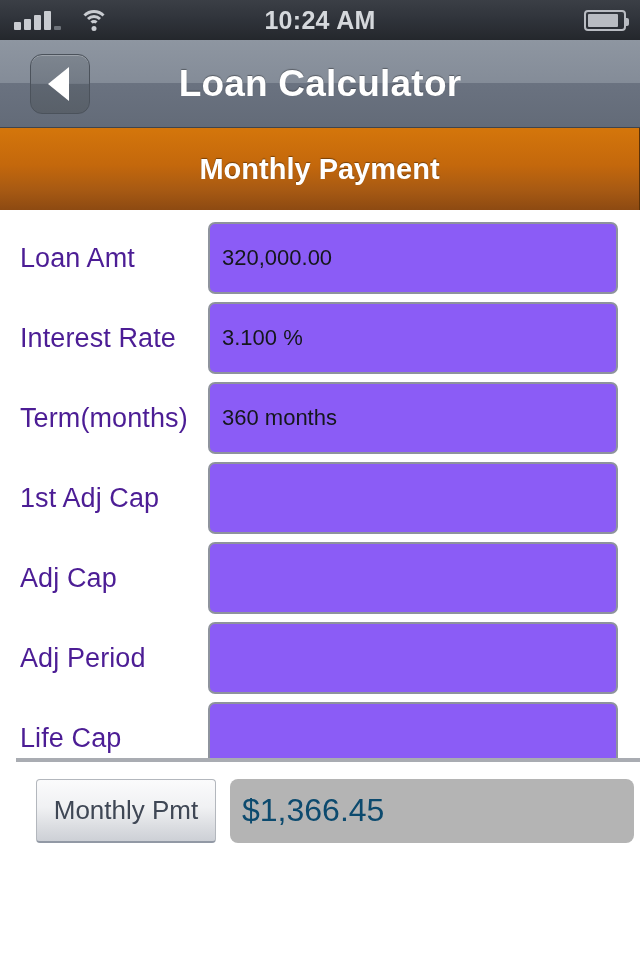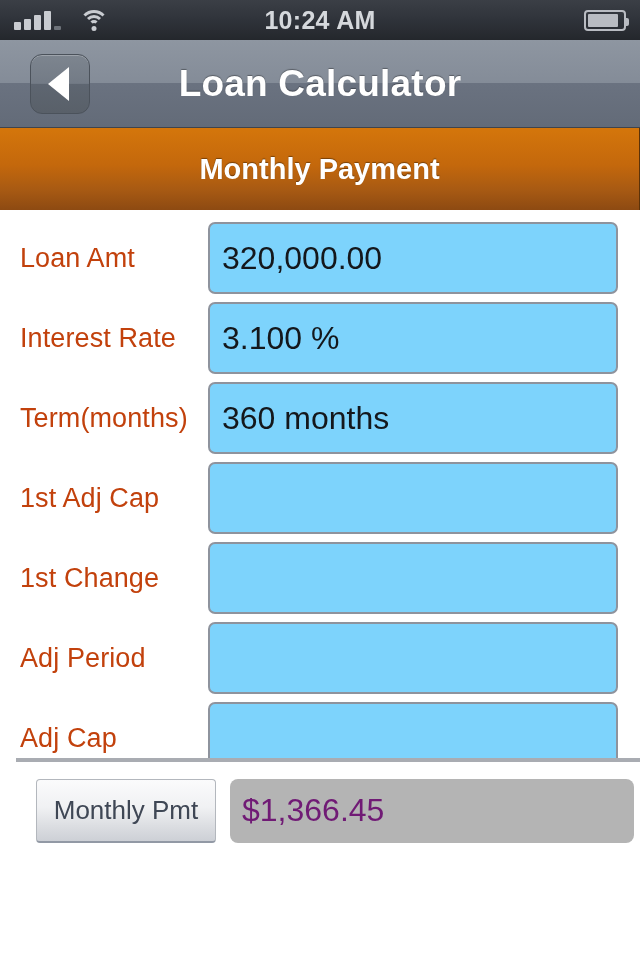--- a/index.html
+++ b/index.html
@@ -99,49 +99,49 @@
   
   .form{
     position:relative; width:100%; height:649px;
     background:#ffffff; padding-top:8px;
   }
   .row{
     display:flex; align-items:center; height:80px; padding:0 22px 0 20px;
   }
   .row-label{
     width:188px; flex:none;
-    font-size:27px; color:#c2410c; letter-spacing:0.1px;
+    font-size:27px; color:#4c1d95; letter-spacing:0.1px;
   }
   .row-field{
     flex:1; height:72px;
     border:2px solid #8e939d; border-radius:7px;
-    background:#7dd3fc;
+    background:#8b5cf6;
     display:flex; align-items:center;
     padding:0 12px;
-    font-size:32px; color:#14171b;
+    font-size:22px; color:#14171b;
   }
 
   
   .resultbar{
     position:absolute; left:16px; bottom:0; width:100%; height:101px;
     background:#ffffff; border-top:4px solid #a9acb2;
     display:flex; align-items:center; padding:0 22px 0 20px; gap:14px;
   }
   .result-btn{
     width:180px; height:64px; flex:none;
     border-radius:4px; border:1px solid #b3b7bd;
     border-bottom:2px solid #9299a5;
     background:linear-gradient(to bottom,#fbfbfc 0%,#f0f1f3 45%,#dcdee2 75%,#cdd0d6 100%);
     display:flex; align-items:center; justify-content:center;
     font-size:26px; color:#3f4755;
   }
   .result-value{
     flex:1; height:64px; border-radius:8px; background:#b4b4b4;
     display:flex; align-items:center; padding:0 12px;
-    font-size:32px; color:#701a75;
+    font-size:32px; color:#0c4a6e;
   }
 </style>
 </head>
 <body>
 
 <div id="screen">
 
   <div class="statusbar">
     <div class="sb-left">
       <div class="sig">
@@ -195,32 +195,28 @@
     <div class="row">
       <div class="row-label">Term(months)</div>
       <div class="row-field">360 months</div>
     </div>
 
     <div class="row">
       <div class="row-label">1st Adj Cap</div>
       <div class="row-field"></div>
     </div>
 
-    <div class="row">
-      <div class="row-label">1st Change</div>
+
+    <div class="row">
+      <div class="row-label">Adj Cap</div>
       <div class="row-field"></div>
     </div>
 
     <div class="row">
       <div class="row-label">Adj Period</div>
-      <div class="row-field"></div>
-    </div>
-
-    <div class="row">
-      <div class="row-label">Adj Cap</div>
       <div class="row-field"></div>
     </div>
 
     <div class="row">
       <div class="row-label">Life Cap</div>
       <div class="row-field"></div>
     </div>
 
     <div class="resultbar">
       <div class="result-btn">Monthly Pmt</div>

